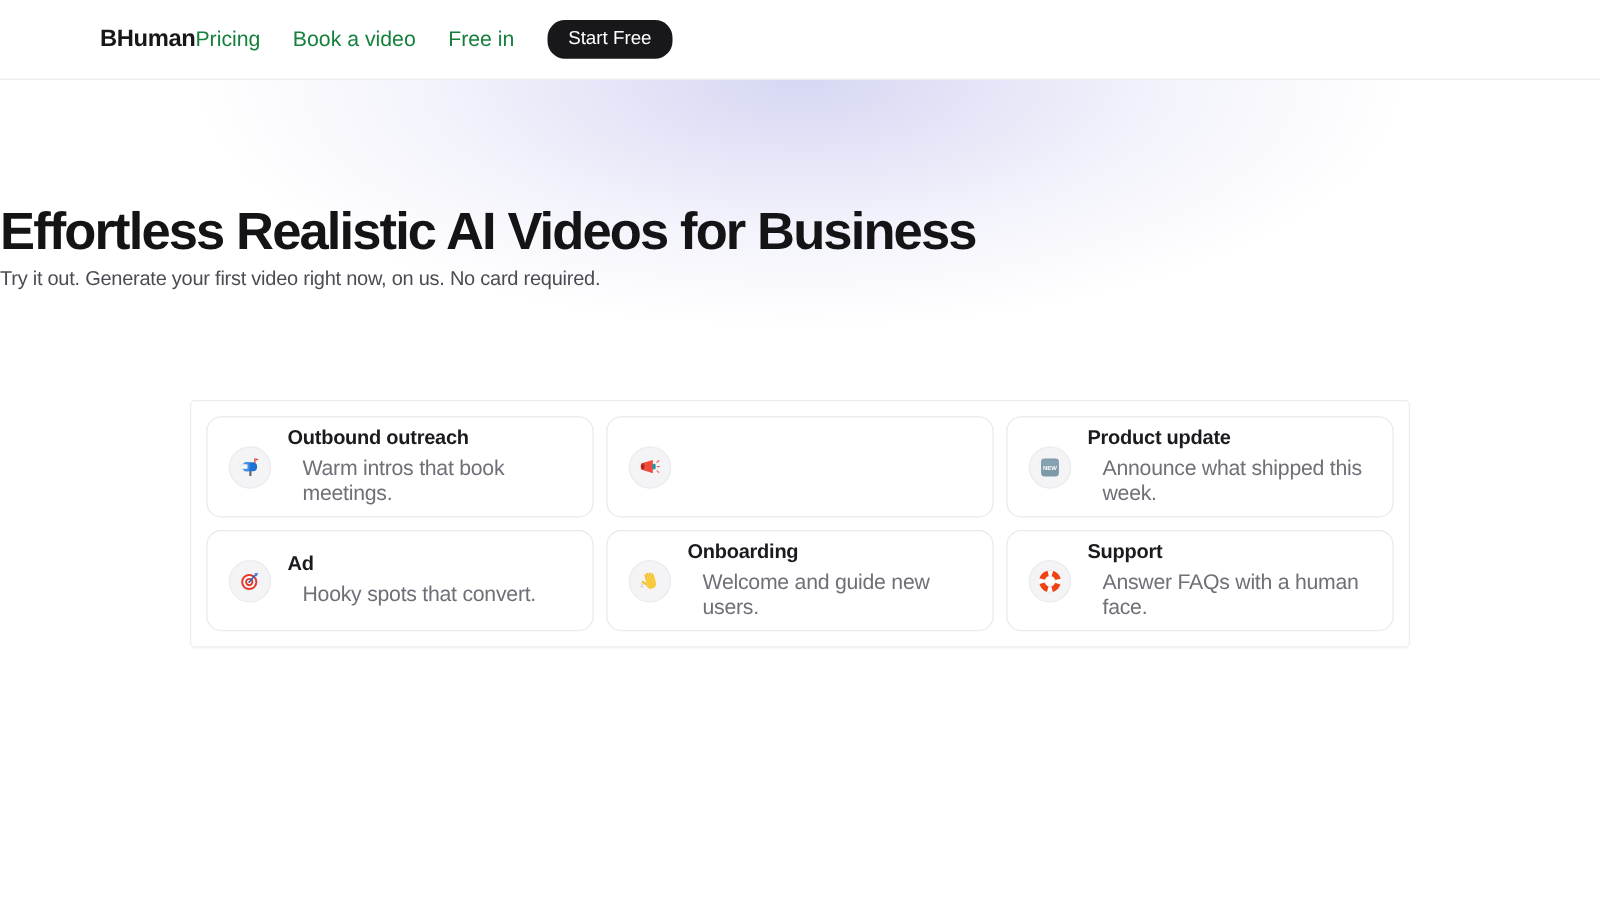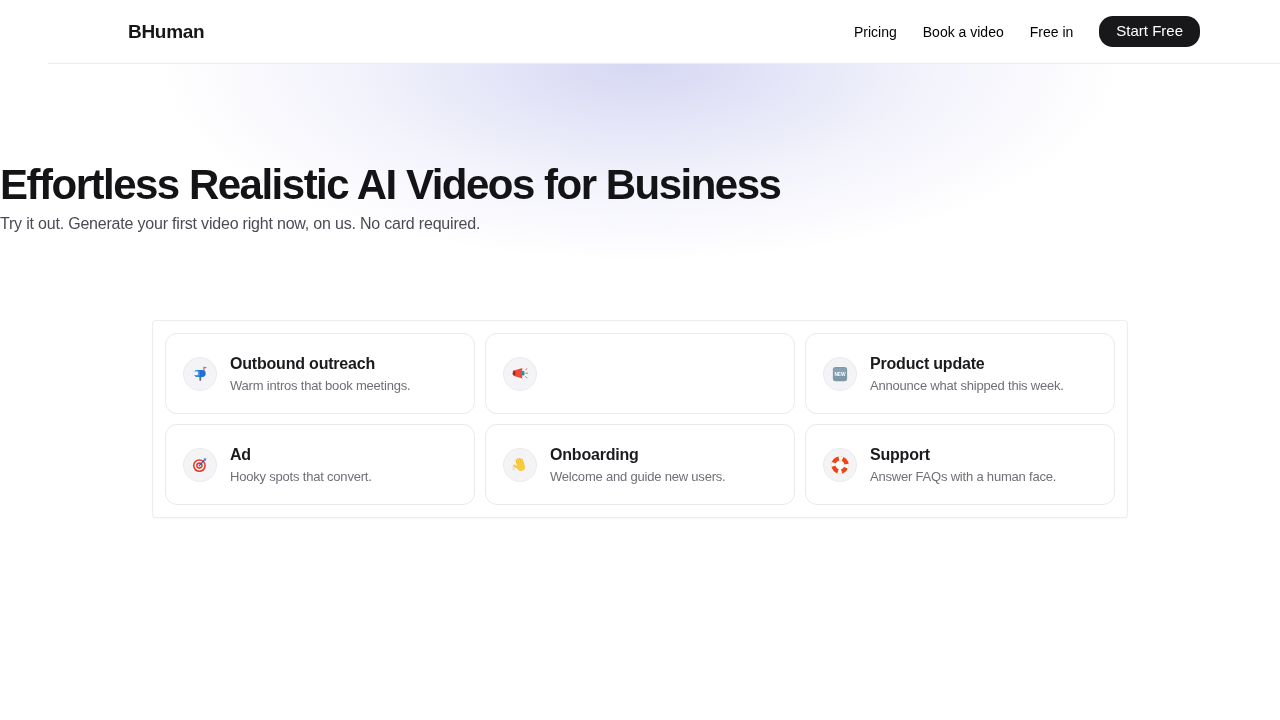--- a/index.html
+++ b/index.html
@@ -8,39 +8,37 @@
     font-family: "Liberation Sans", sans-serif;
     background: #ffffff;
     color: #18181b;
   }
 
   
   header {
     height: 64px;
     display: flex;
     align-items: center;
-    justify-content: space-between;
     padding: 0 80px;
     background: #ffffff;
     border-bottom: 1px solid #ececf1;
     position: relative;
     z-index: 2;
-    margin-left: 48px;
   }
   .logo {
     font-size: 19px;
     font-weight: 800;
     letter-spacing: -0.3px;
     color: #17171a;
     cursor: pointer;
   }
   nav { display: flex; align-items: center; gap: 26px; }
   nav a {
-    font-size: 14px;
-    color: #000000;
+    font-size: 17px;
+    color: #15803d;
     text-decoration: none;
     cursor: pointer;
   }
   .cta-btn {
     background: #18181b;
     color: #ffffff;
     border: none;
     font-family: "Liberation Sans", sans-serif;
     font-size: 15px;
     padding: 7px 17px;
@@ -122,23 +120,24 @@
   }
   .icon-circle svg { width: 18px; height: 18px; display: block; }
   .card-text { display: flex; flex-direction: column; gap: 5px; }
   .card-title {
     font-size: 16px;
     font-weight: 700;
     letter-spacing: -0.2px;
     color: #1b1b1f;
   }
   .card-desc {
-    font-size: 13px;
+    font-size: 17px;
     letter-spacing: -0.2px;
     color: #6f6f78;
+    margin-left: 12px;
   }
 </style>
 </head>
 <body>
 
 <header>
   <div class="logo">BHuman</div>
   <nav>
     <a>Pricing</a>
     <a>Book a video</a>

